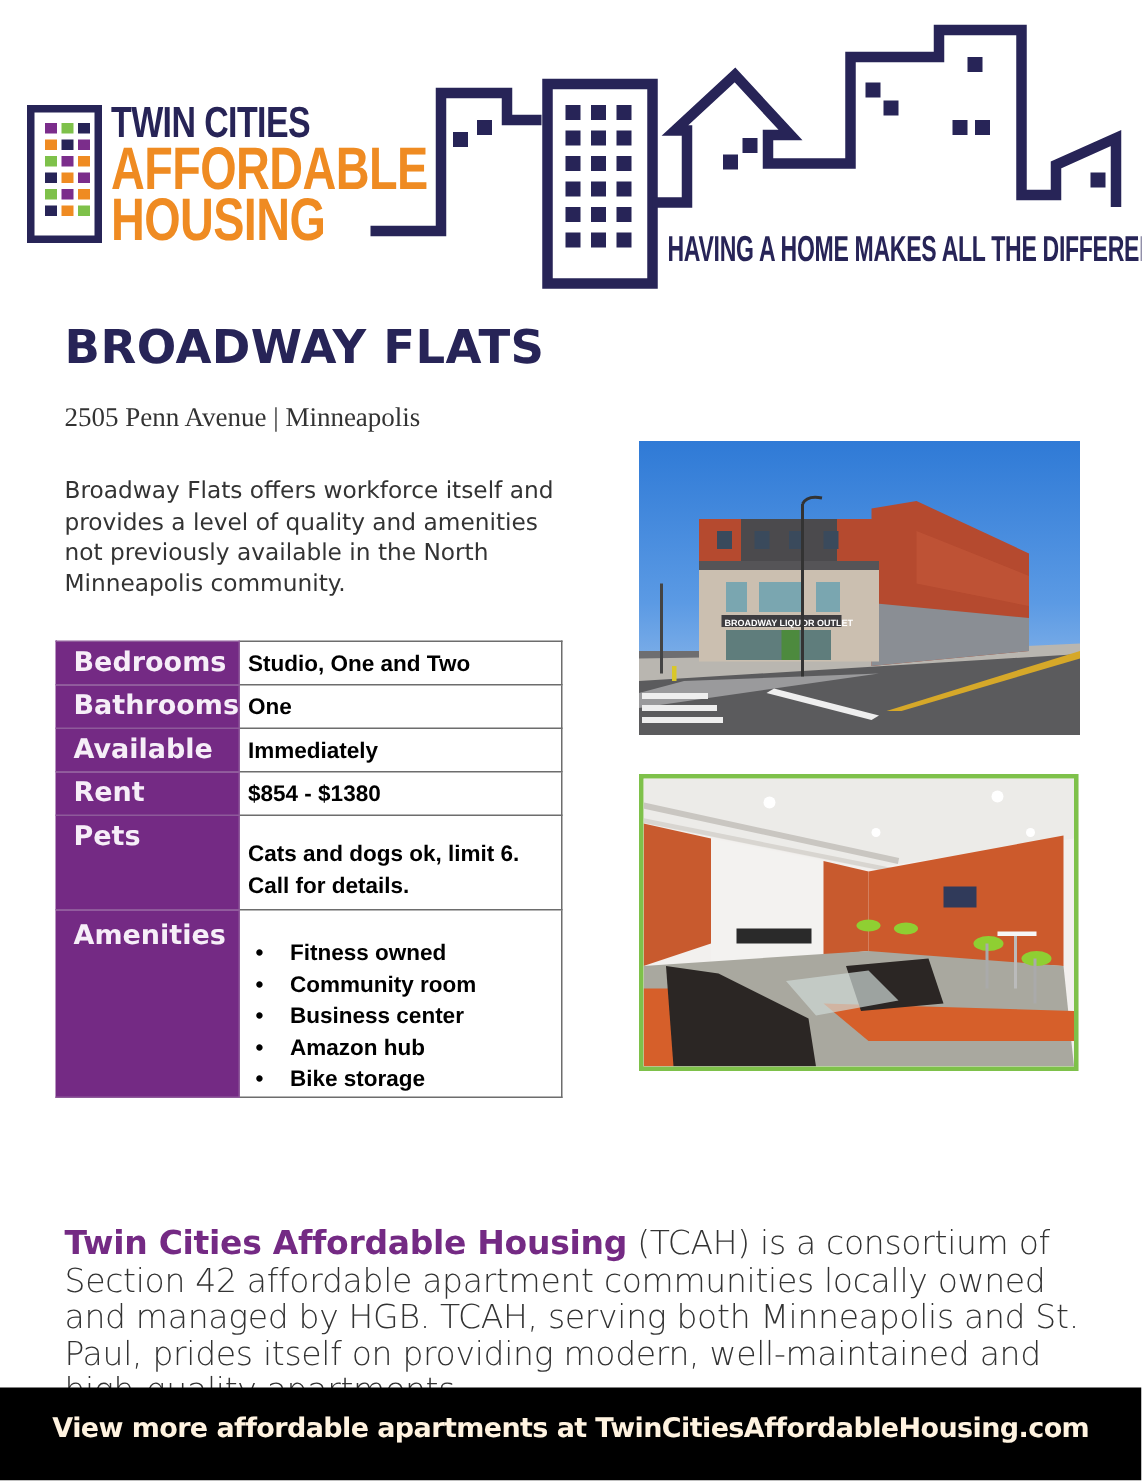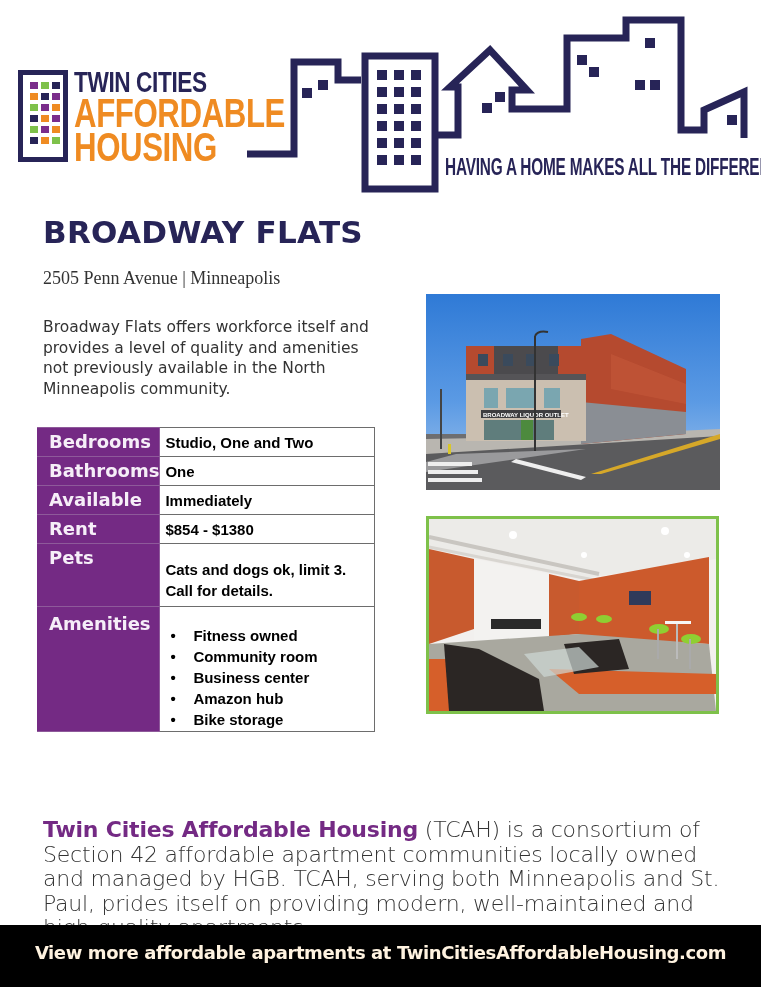--- a/index.html
+++ b/index.html
@@ -148,21 +148,21 @@
     <td class="label">Available</td>
     <td class="value">Immediately</td>
   </tr>
   <tr class="r-std">
     <td class="label">Rent</td>
     <td class="value">$854 - $1380</td>
   </tr>
   <tr class="r-pets">
     <td class="label">Pets</td>
     <td class="value">
-      <div>Cats and dogs ok, limit 3.</div>
+      <div>Cats and dogs ok, limit 6.</div>
       <div>Call for details.</div>
     </td>
   </tr>
   <tr class="r-amen">
     <td class="label">Amenities</td>
     <td class="value">
       <ul class="amen-list">
         <li>Fitness owned</li>
         <li>Community room</li>
         <li>Business center</li>

